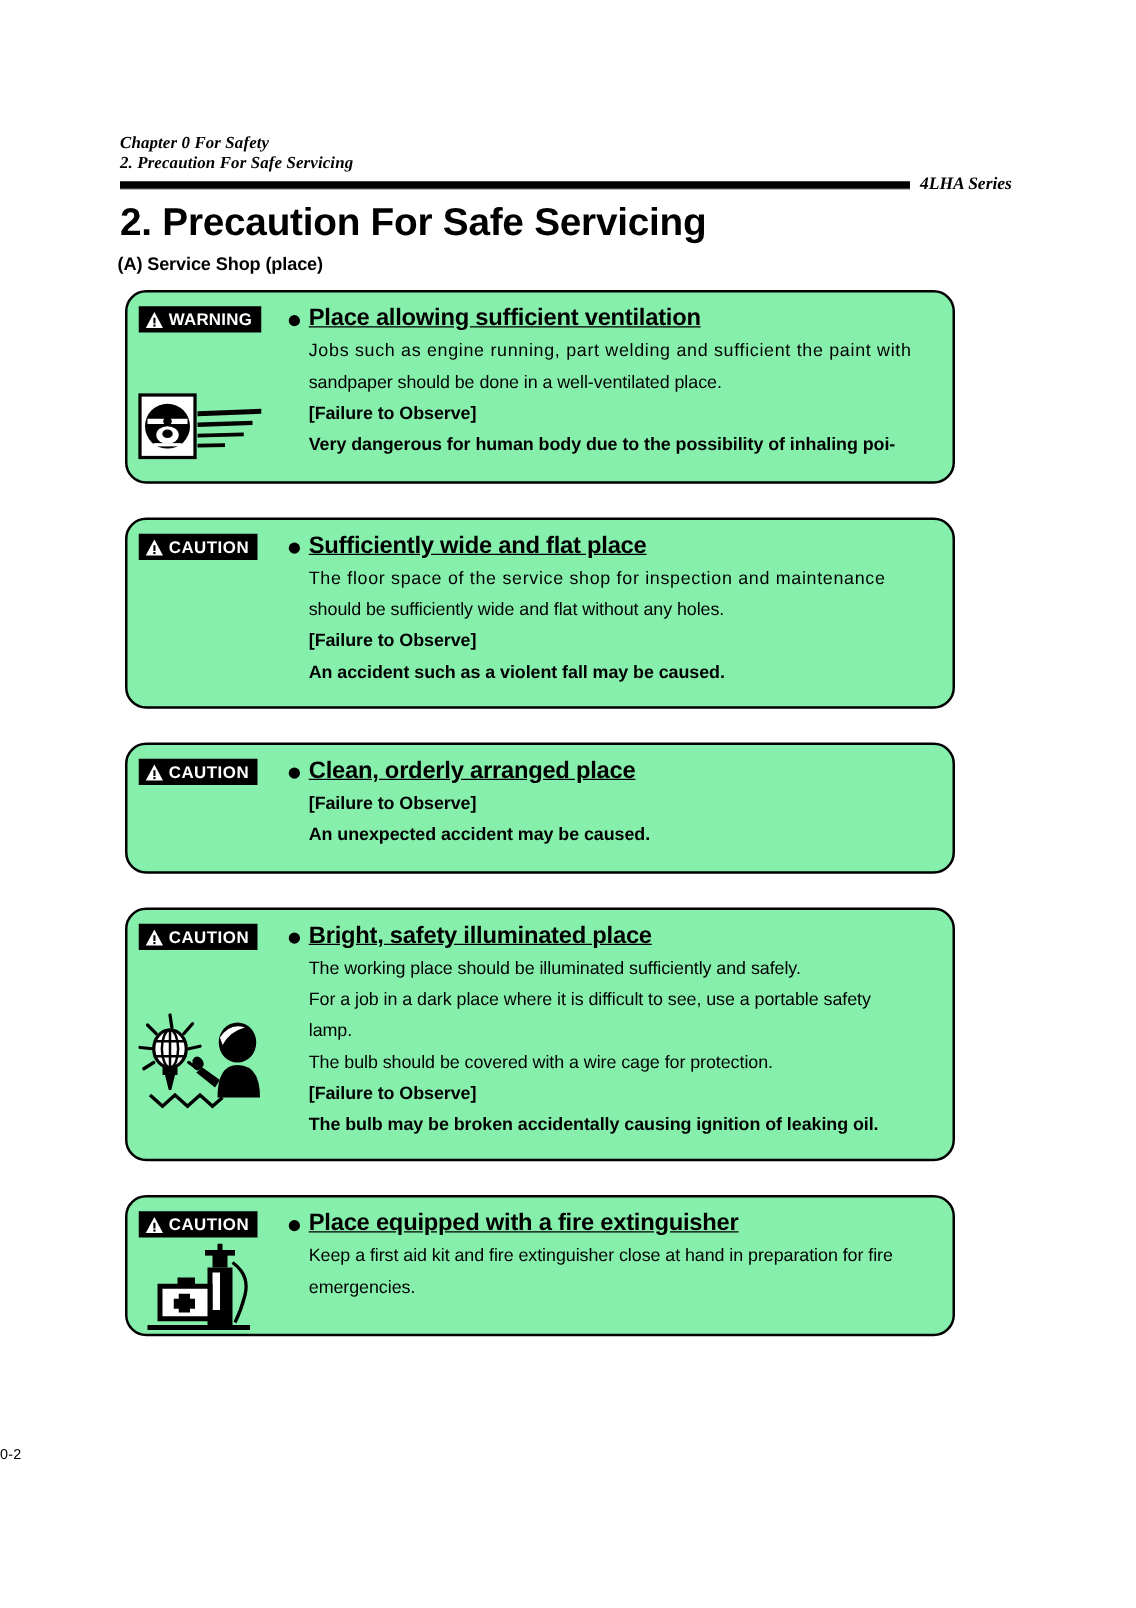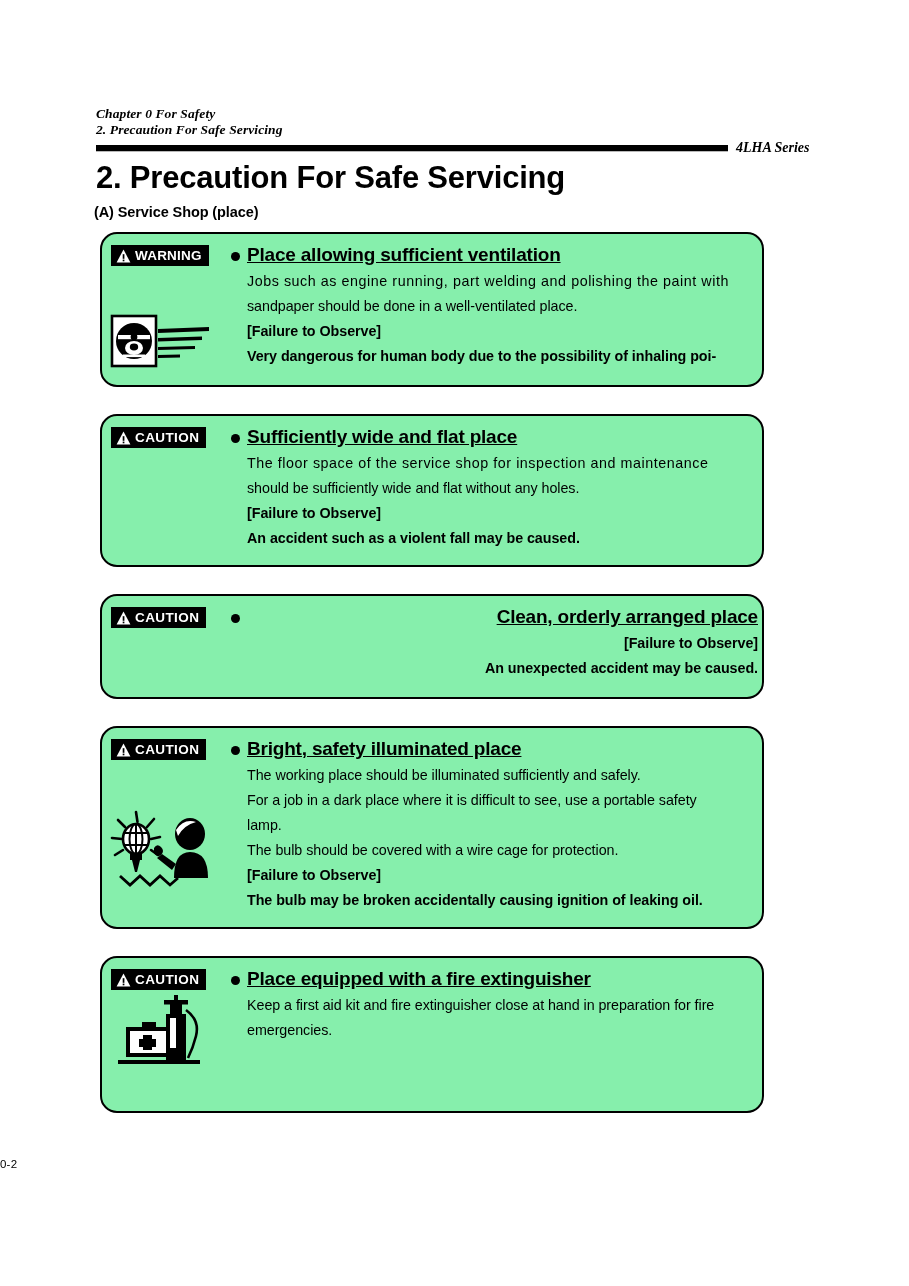--- a/index.html
+++ b/index.html
@@ -230,21 +230,21 @@
               <rect x="13" y="40.5" width="22" height="2.6" fill="#ffffff"></rect>
               <rect x="13" y="45" width="22" height="2.2" fill="#ffffff"></rect>
               <path d="M48 15 L99 13 L99 17 L48 19 Z" fill="#000000"></path>
               <path d="M48 24 L92 22.5 L92 26 L48 27.5 Z" fill="#000000"></path>
               <path d="M48 33 L85 32 L85 35 L48 36 Z" fill="#000000"></path>
               <path d="M48 41 L70 40.5 L70 43.5 L48 44 Z" fill="#000000"></path>
             </g>
           </svg></div>
         <div class="box-body" style="padding-bottom: 16px;">
           <div class="note-head"><span class="bullet"></span><span>Place allowing sufficient ventilation</span></div>
-          <div class="note-line just">Jobs such as engine running, part welding and polishing the paint with</div>
+          <div class="note-line just">Jobs such as engine running, part welding and sufficient the paint with</div>
           <div class="note-line">sandpaper should be done in a well-ventilated place.</div>
           <div class="note-line bold">[Failure to Observe]</div>
           <div class="note-line bold">Very dangerous for human body due to the possibility of inhaling poi-</div>
         </div>
       </div>
       <div class="note-box">
         <div class="badge caution">
           <span class="tri"><svg width="15" height="14" viewBox="0 0 15 14">
               <path d="M7.5 0.6 L14.4 13.4 L0.6 13.4 Z" fill="#ffffff"></path>
               <rect x="6.7" y="5.2" width="1.7" height="4.6" fill="#000000"></rect>
@@ -262,21 +262,21 @@
       </div>
       <div class="note-box">
         <div class="badge caution">
           <span class="tri"><svg width="15" height="14" viewBox="0 0 15 14">
               <path d="M7.5 0.6 L14.4 13.4 L0.6 13.4 Z" fill="#ffffff"></path>
               <rect x="6.7" y="5.2" width="1.7" height="4.6" fill="#000000"></rect>
               <rect x="6.7" y="10.6" width="1.7" height="1.7" fill="#000000"></rect>
             </svg></span>
           <span class="badge-text">CAUTION</span>
         </div>
-        <div class="box-body" style="padding-bottom: 16px; text-align: right;">
+        <div class="box-body" style="padding-bottom: 16px;">
           <div class="note-head"><span class="bullet"></span><span>Clean, orderly arranged place</span></div>
           <div class="note-line bold">[Failure to Observe]</div>
           <div class="note-line bold">An unexpected accident may be caused.</div>
         </div>
       </div>
       <div class="note-box">
         <div class="badge caution">
           <span class="tri"><svg width="15" height="14" viewBox="0 0 15 14">
               <path d="M7.5 0.6 L14.4 13.4 L0.6 13.4 Z" fill="#ffffff"></path>
               <rect x="6.7" y="5.2" width="1.7" height="4.6" fill="#000000"></rect>
@@ -335,21 +335,21 @@
               <rect x="60" y="1" width="4" height="6" fill="#000000"></rect>
               <path d="M72 16 q14 10 10 26 q-3 12 -8 22" stroke="#000000" stroke-width="2.6" fill="none"></path>
               <rect x="28" y="28" width="14" height="6" fill="#000000"></rect>
               <rect x="12" y="33" width="44" height="30" fill="#000000"></rect>
               <rect x="16" y="37" width="36" height="22" fill="#ffffff"></rect>
               <rect x="29" y="41" width="9" height="15" fill="#000000"></rect>
               <rect x="25" y="45" width="17" height="8" fill="#000000"></rect>
               <path d="M4 66 L86 66 L86 70 L4 70 Z" fill="#000000"></path>
             </g>
           </svg></div>
-        <div class="box-body" style="padding-bottom: 68px;">
+        <div class="box-body" style="padding-bottom: 24px;">
           <div class="note-head"><span class="bullet"></span><span>Place equipped with a fire extinguisher</span></div>
           <div class="note-line">Keep a first aid kit and fire extinguisher close at hand in preparation for  fire</div>
           <div class="note-line">emergencies.</div>
         </div>
       </div>
     </div>
 
   <div class="footer">
     <span>0-2</span>
   </div>

